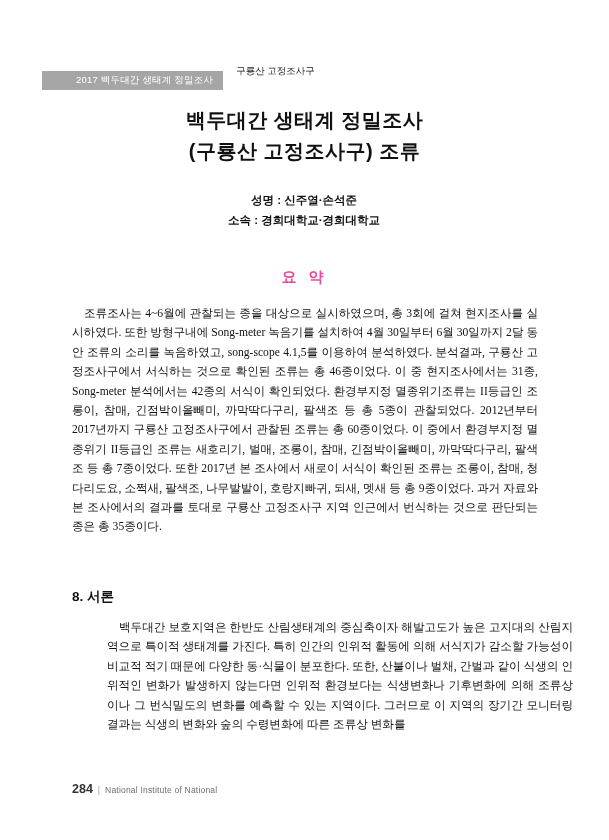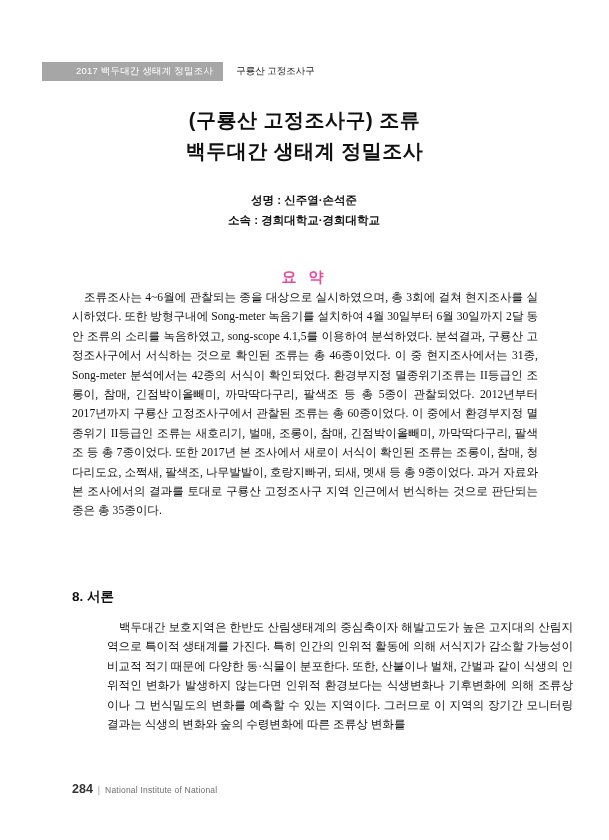--- a/index.html
+++ b/index.html
@@ -37,20 +37,21 @@
     background: #a6a6a6;
     color: #ffffff;
     font-family: "Liberation Sans", sans-serif;
     font-size: 9.5px;
     letter-spacing: 0.2px;
     display: flex;
     align-items: center;
     padding: 0 10px 0 34px;
     height: 19px;
     white-space: nowrap;
+    margin-top: 9px;
   }
   .header-sub {
     font-family: "Liberation Sans", sans-serif;
     font-size: 9.5px;
     color: #222;
     display: flex;
     align-items: center;
     padding-left: 13px;
     white-space: nowrap;
   }
@@ -97,21 +98,21 @@
     width: 609px;
     text-align: center;
     font-family: "Liberation Sans", sans-serif;
     font-weight: bold;
     font-size: 15px;
     letter-spacing: 4px;
     color: #ec4899;
   }
   .abstract-body {
     position: absolute;
-    top: 288px;
+    top: 304px;
     left: 72px;
     width: 466px;
     font-size: 11.6px;
     line-height: 19.4px;
     text-align: justify;
     text-justify: inter-character;
     color: #111;
   }
   .abstract-body p {
     margin: 0;
@@ -176,22 +177,22 @@
 <body>
 
 <div class="page">
 
   <div class="header">
     <div class="header-tag">2017 백두대간 생태계 정밀조사</div>
     <div class="header-sub">구룡산 고정조사구</div>
   </div>
 
   <div class="title-block">
+    <div class="title-line">백두대간 생태계 정밀조사</div>
     <div class="title-line">(구룡산 고정조사구) 조류</div>
-    <div class="title-line">백두대간 생태계 정밀조사</div>
   </div>
 
   <div class="author-block">
     <div class="author-row">성명 : 신주열·손석준</div>
     <div class="author-row">소속 : 경희대학교·경희대학교</div>
   </div>
 
   <div class="abstract-heading">요 약</div>
 
   <div class="abstract-body">

